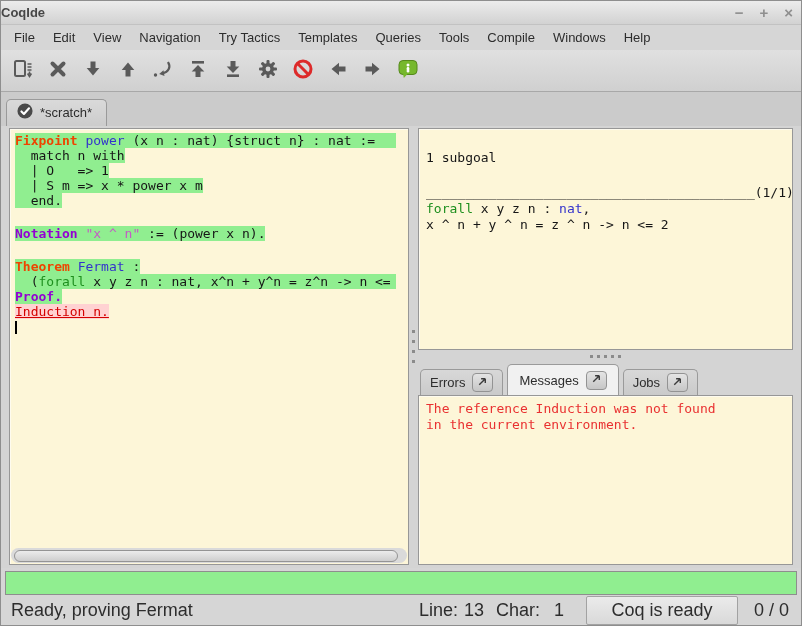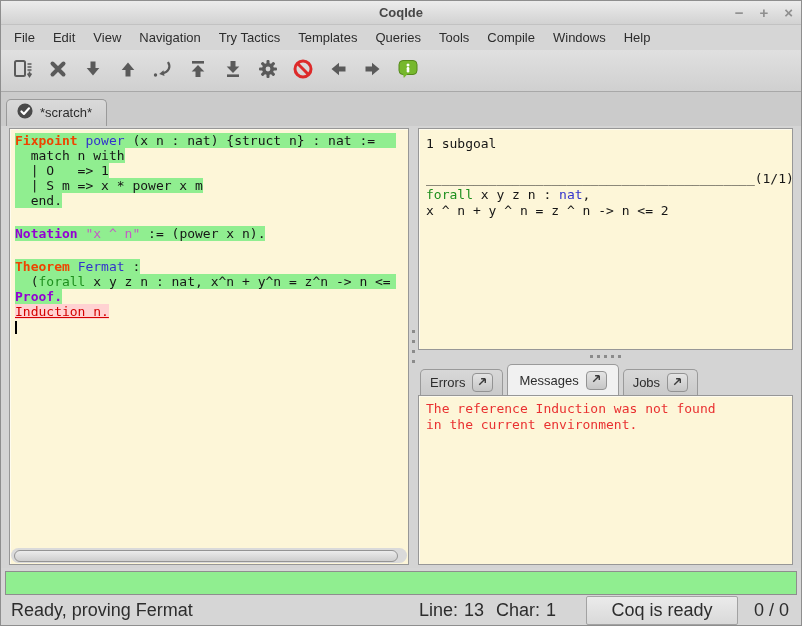--- a/index.html
+++ b/index.html
@@ -4,21 +4,21 @@
 <style>
   * { box-sizing: border-box; }
   html,body { margin:0; padding:0; background:#b0b0b0; }
   body { width:802px; height:626px; font-family:"Liberation Sans",sans-serif; }
   .window { width:802px; height:626px; border:1px solid #8e8e8e; background:#d6d6d6;
             display:flex; flex-direction:column; overflow:hidden; }
 
   
   .titlebar { height:24px; flex:0 0 24px; background:linear-gradient(#ececec,#d2d2d2);
               border-bottom:1px solid #c2c2c2; position:relative; display:flex;
-              align-items:center; justify-content:center; }
+              align-items:center; justify-content:flex-start; }
   .title { font-size:13px; font-weight:bold; color:#474747; }
   .win-controls { position:absolute; right:8px; top:0; bottom:0; display:flex; gap:16px;
                   align-items:center; color:#8f8f8f; font-size:15px; font-weight:bold; }
   .win-controls span { cursor:default; }
 
   
   .menubar { height:25px; flex:0 0 25px; display:flex; align-items:center; padding:0 4px;
              font-size:13px; color:#2d2d2d; }
   .menu-item { padding:3px 9px; white-space:nowrap; }
 
@@ -62,21 +62,21 @@
 
   .hscroll { flex:0 0 15px; margin:1px; background:#dadada; border-radius:8px; display:flex; align-items:center; }
   .hthumb { width:97%; height:12px; margin:0 3px; border:1px solid #949494; border-radius:7px;
             background:linear-gradient(#ececec,#cecece); }
 
   .vdivider { width:9px; flex:0 0 9px; display:flex; flex-direction:column; justify-content:center;
               align-items:center; gap:7px; }
   .vdivider i, .hdivider i { width:3px; height:3px; background:#8b8b8b; display:block; }
 
   .right-col { flex:1 1 auto; min-width:0; display:flex; flex-direction:column; }
-  .goal-pane { flex:0 0 222px; padding:7px 7px; font-family:"DejaVu Sans Mono",monospace;
+  .goal-pane { flex:0 0 222px; padding:21px 7px; font-family:"DejaVu Sans Mono",monospace;
                font-size:13px; line-height:16px; white-space:pre; overflow:hidden; color:#161616; }
   .goal-line { min-height:16px; }
   .hdivider { flex:0 0 12px; display:flex; justify-content:center; align-items:center; gap:4px; }
 
   .msgtabs { flex:0 0 33px; display:flex; align-items:flex-end; gap:4px; padding:0 0 0 2px; }
   .msgtab { display:flex; align-items:center; gap:7px; border:1px solid #9a9a9a; border-bottom:none;
             border-radius:5px 5px 0 0; padding:4px 9px; font-size:13px; color:#2d2d2d;
             background:linear-gradient(#d8d8d8,#cacaca); height:26px; }
   .msgtab.active { background:#f1f1f1; height:31px; padding:5px 11px; }
   .detach-btn { width:21px; height:19px; border:1px solid #939393; border-radius:4px;
@@ -86,21 +86,21 @@
   .msg-pane { flex:1 1 auto; min-height:0; padding:5px 7px; font-family:"DejaVu Sans Mono",monospace;
               font-size:13px; line-height:16px; white-space:pre; color:#e93131; overflow:hidden; }
 
   
   .progress { flex:0 0 24px; margin:3px 4px 1px 4px; border:1px solid #8e8e8e; background:#e6e6e6; }
   .progress .fill { width:100%; height:100%; background:#90ee90; }
   .statusbar { flex:0 0 26px; display:flex; align-items:center; font-size:18px; color:#2d2d2d;
                padding:0 12px 0 10px; }
   .sb-left { flex:1 1 auto; }
   .sb-right { display:flex; align-items:center; gap:6px; }
-  .sb-num { min-width:18px; margin-right:6px; }
+  .sb-num { min-width:18px; text-align:right; margin-right:6px; }
   .coq-status { width:152px; text-align:center; border:1px solid #a2a2a2; border-radius:2px;
                 background:linear-gradient(#ebebeb,#d9d9d9); padding:3px 0; margin:0 10px; }
 </style>
 </head>
 <body>
 
 <div class="window">
 
   <div class="titlebar">
     <div class="title">CoqIde</div>

